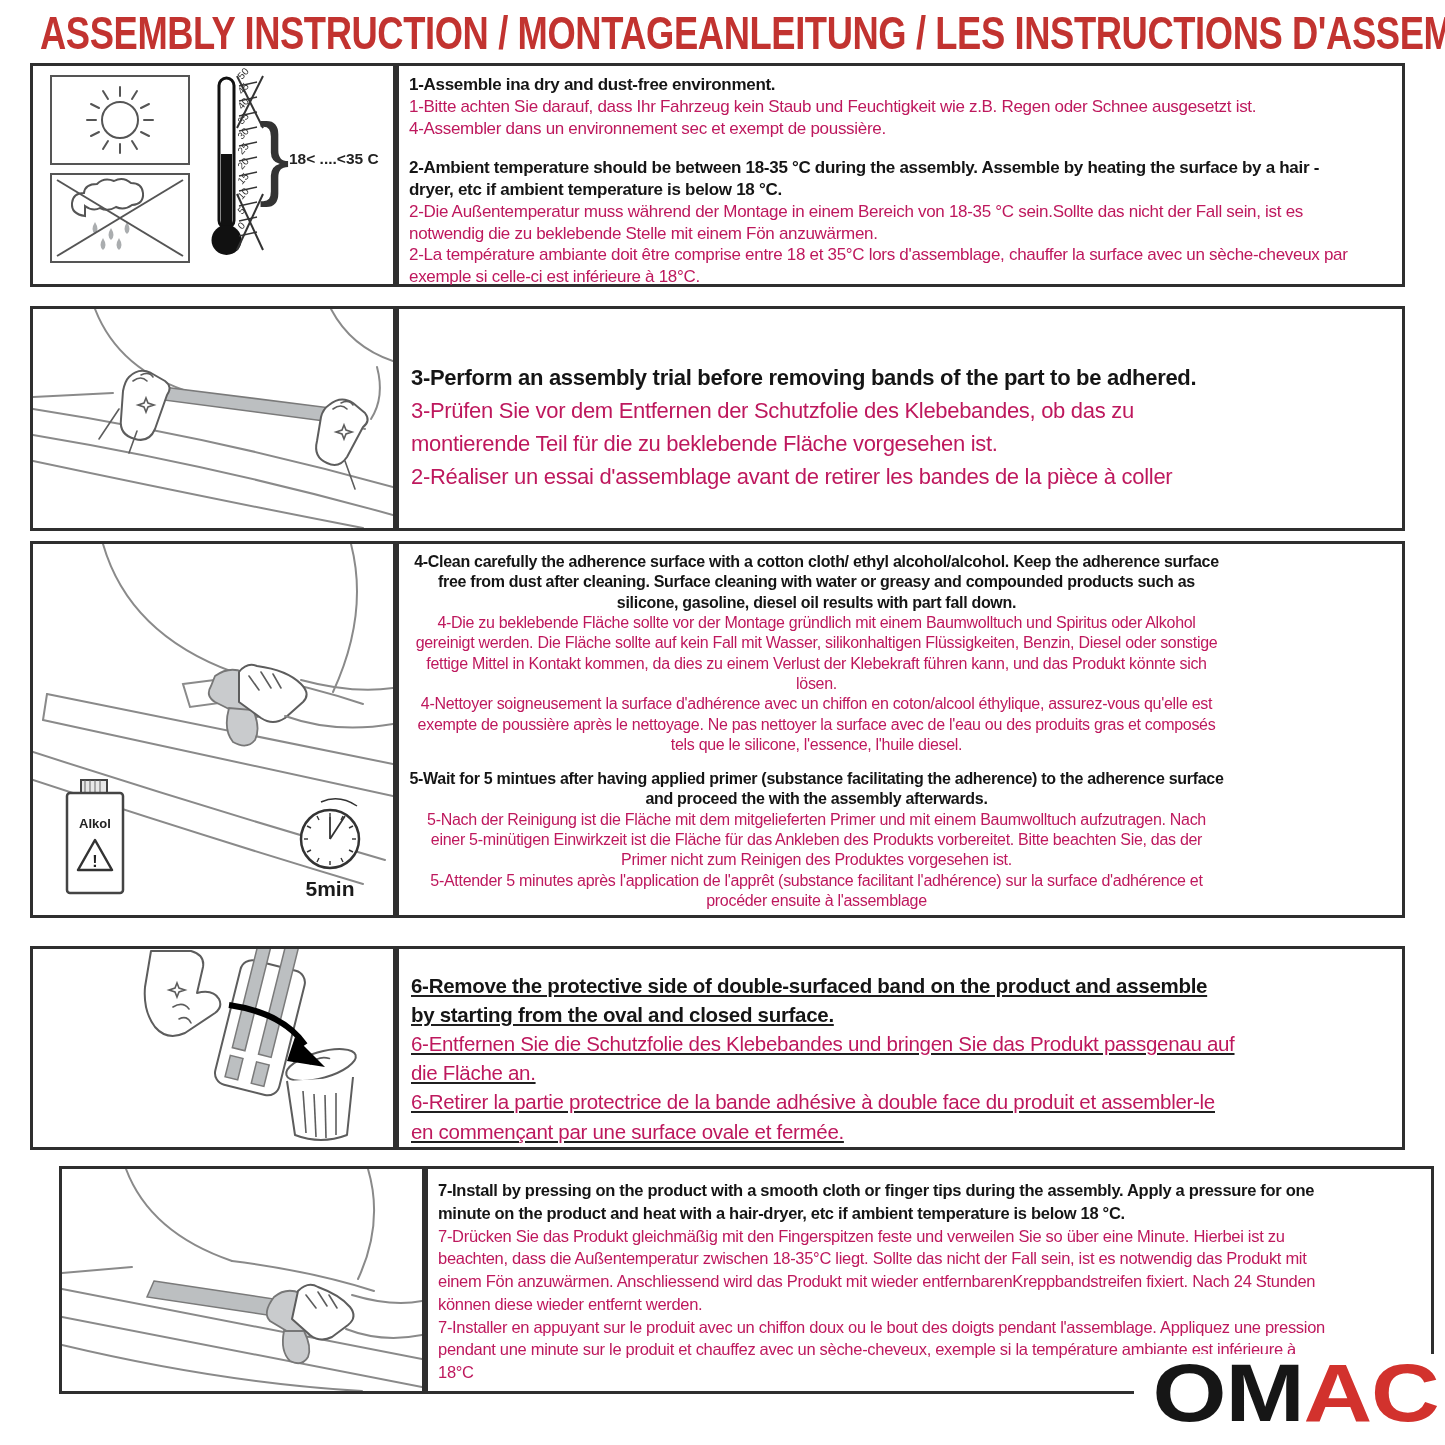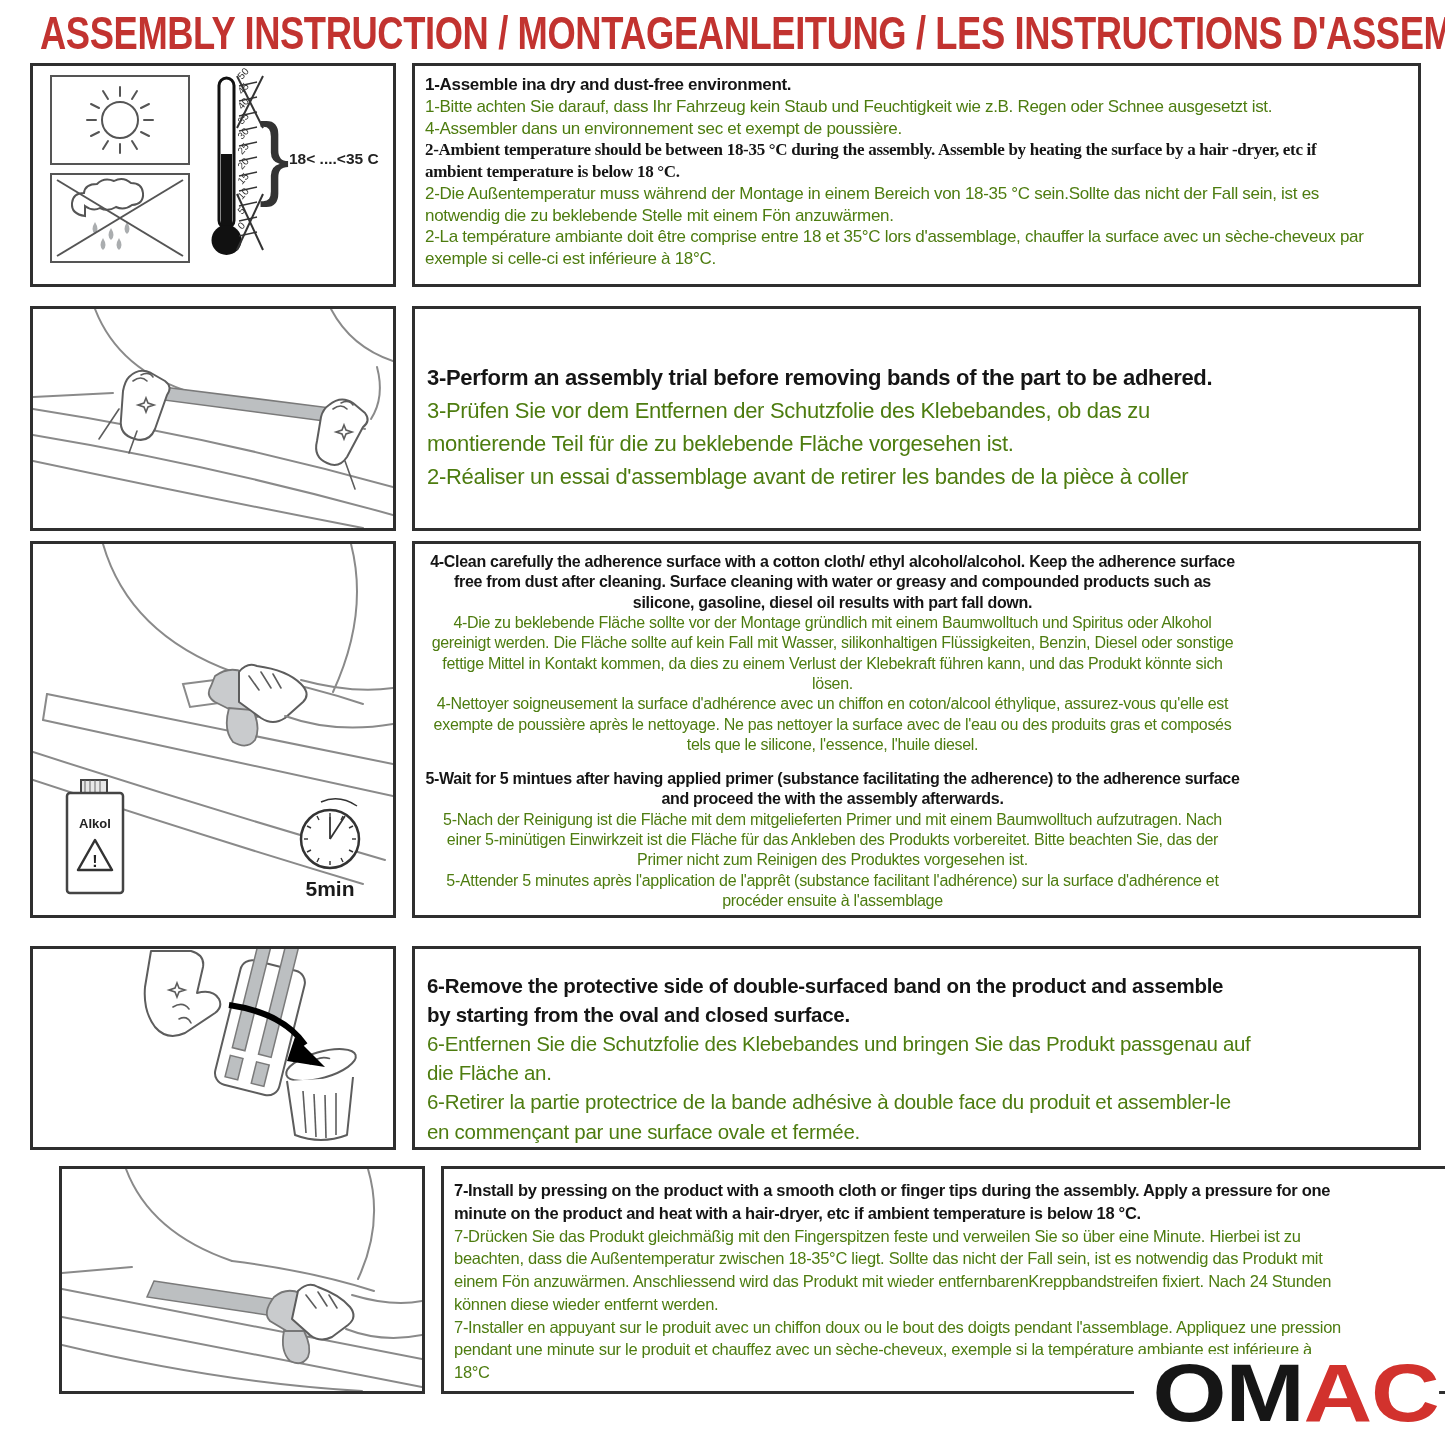--- a/index.html
+++ b/index.html
@@ -12,36 +12,36 @@
     position:absolute;top:6px;left:40px;
     font-size:46px;font-weight:bold;color:#c23330;
     white-space:nowrap;letter-spacing:-0.5px;
     transform:scaleX(0.79);transform-origin:left top;
   }
   .box{
     position:absolute;background:#fff;
     border:3px solid #2f2f2f;box-sizing:border-box;
   }
   .lbox{left:30px;width:366px;}
-  .rbox{left:412px;width:1009px;}
+  .rbox{left:396px;width:1009px;}
   .r1{top:63px;height:224px;}
   .r2{top:306px;height:225px;}
   .r3{top:541px;height:377px;}
   .r4{top:946px;height:204px;}
   .r5{top:1166px;height:228px;margin-left:29px;}
   .txt{padding:8px 18px 6px 10px;}
-  .txt p{margin:0;white-space:pre-line;letter-spacing:-0.3px;color:#4d7c0f;}
+  .txt p{margin:0;white-space:pre-line;letter-spacing:-0.3px;color:#be185d;}
   .txt p.b{font-weight:bold;color:#151515;}
   .t1 p{font-size:17px;line-height:1.28;max-width:950px;}
-  .t1 .gap{font-family:Liberation Serif, serif;}
+  .t1 .gap{margin-top:18px;}
   .t2{padding:52px 20px 0 12px;}
   .t2 p{font-size:22px;line-height:1.5;}
   .t3 p{font-size:16px;line-height:1.27;max-width:815px;text-align:center;}
   .t3 .gap{margin-top:14px;}
-  .t4{padding:22px 20px 0 12px;}
+  .t4{padding:22px 20px 0 12px;text-decoration:underline;}
   .t4 p{font-size:20.5px;line-height:1.42;}
   .t5{padding:10px 18px 0 10px;}
   .t5 p{font-size:16.5px;line-height:1.38;max-width:895px;}
   .logo{
     position:absolute;right:6px;bottom:13px;line-height:0.95;
     font-size:82px;font-weight:bold;letter-spacing:-1px;
     background:#fff;padding-left:16px;
     transform:scaleX(1.16);transform-origin:right bottom;
   }
   .logo .lg-black{color:#161616;}

